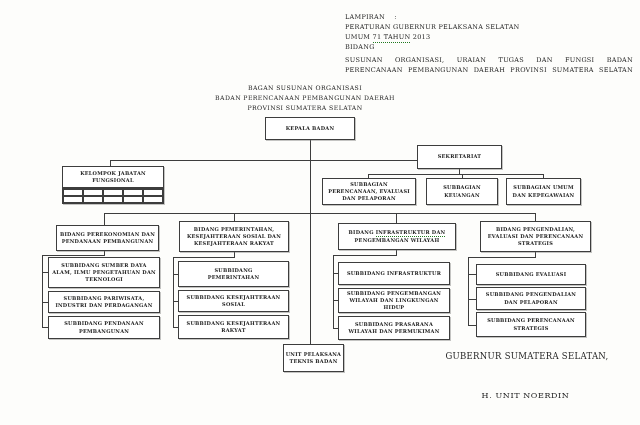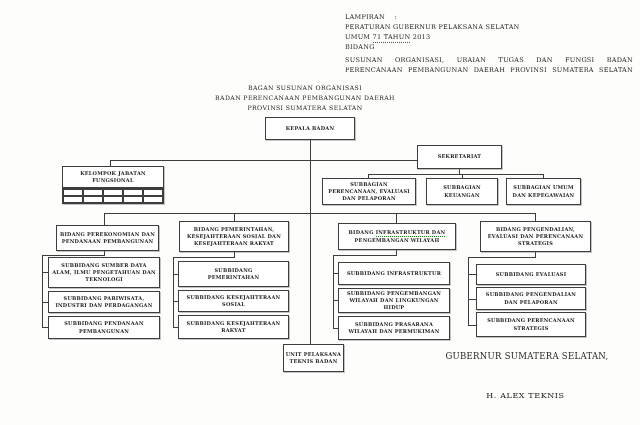--- a/index.html
+++ b/index.html
@@ -176,15 +176,15 @@
     <div class="bt">SUBBIDANG PERENCANAAN
 STRATEGIS</div>
   </div>
 
   <div class="box" style="left:283px;top:344px;width:61px;height:28px;">
     <div class="bt">UNIT PELAKSANA
 TEKNIS BADAN</div>
   </div>
 
   <div class="sig-office">GUBERNUR SUMATERA SELATAN,</div>
-  <div class="sig-name">H. ALEX TEKNIS</div>
+  <div class="sig-name">H. UNIT NOERDIN</div>
 
 </div>
 
 </body></html>

